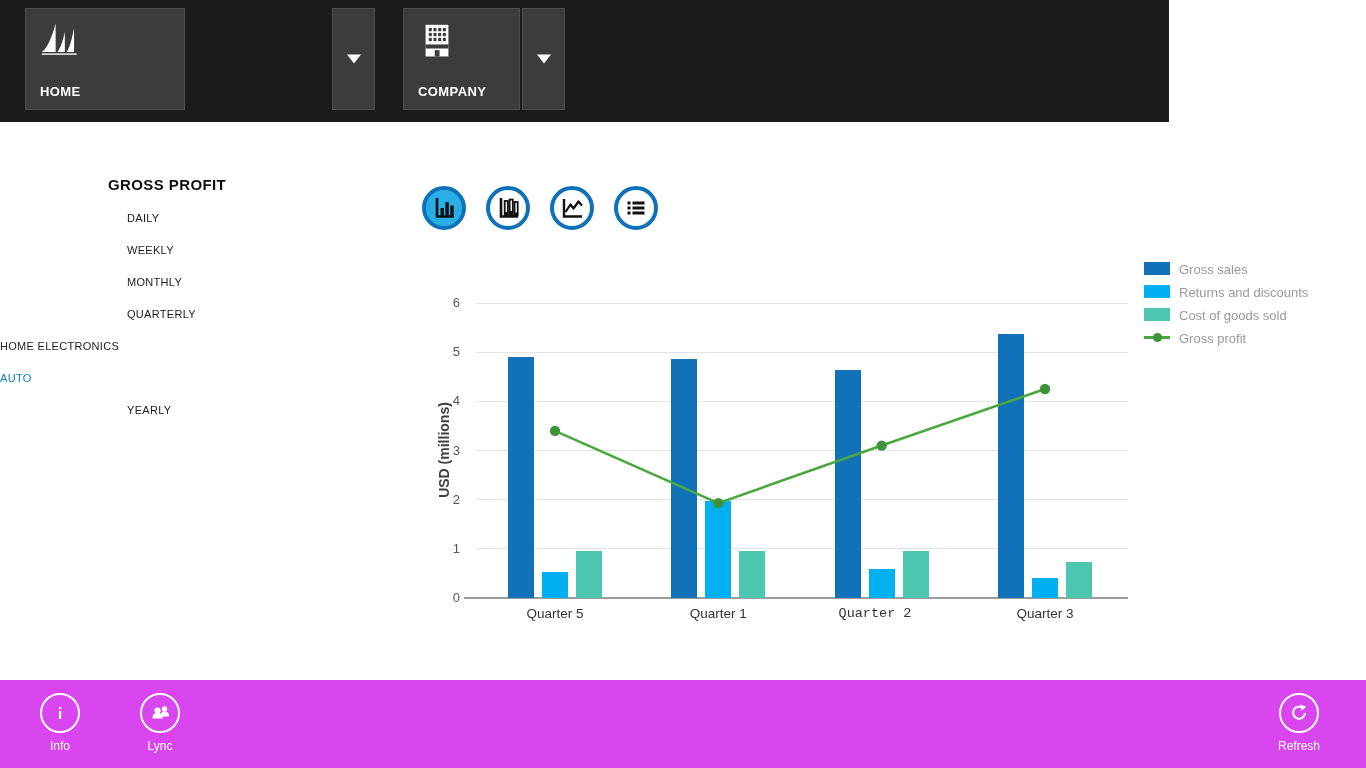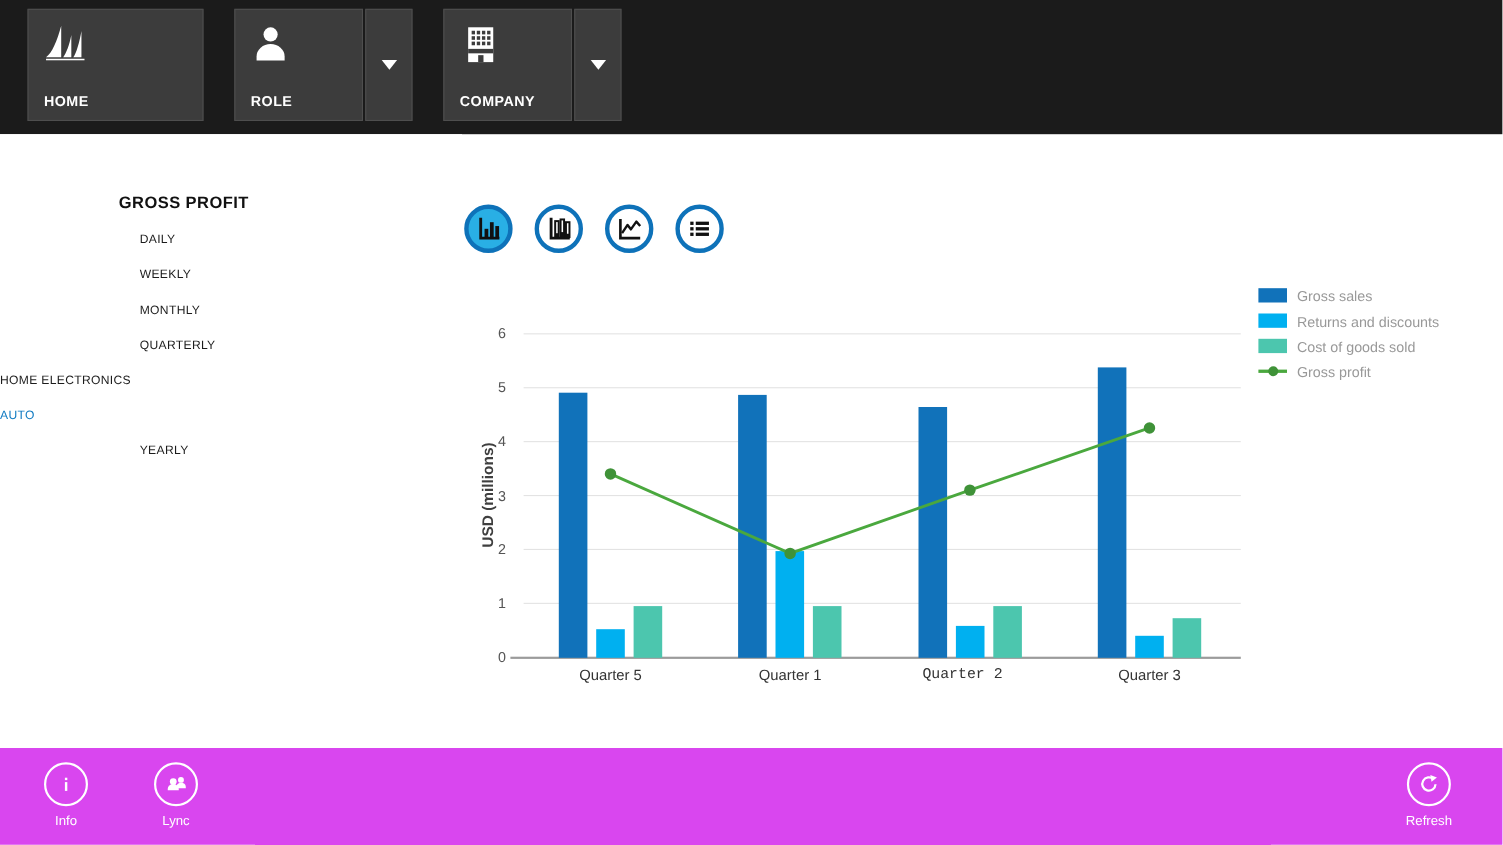--- a/index.html
+++ b/index.html
@@ -1,21 +1,21 @@
 <!DOCTYPE html>
 <html><head>
 <meta charset="utf-8">
 <style>
   * { margin:0; padding:0; box-sizing:border-box; }
   html,body { width:1366px; height:768px; overflow:hidden; }
   body { font-family:"Liberation Sans", sans-serif; background:#fff; }
   .screen { position:relative; width:1366px; height:768px; background:#fff; }
 
   
-  .top-bar { position:absolute; top:0; left:0; width:1366px; height:122px; background:#1b1b1b; }
+  .top-bar { position:absolute; top:0; left:0; width:1169px; height:122px; background:#1b1b1b; }
   .tile { position:absolute; top:8px; height:102px; background:#3c3c3c; border:1px solid #4e4e4e; }
   .tile-home { left:25px; width:160px; }
   .tile-role-main { left:213px; width:117px; }
   .tile-role-drop { left:332px; width:43px; }
   .tile-company-main { left:403px; width:117px; }
   .tile-company-drop { left:522px; width:43px; }
   .tile-icon { position:absolute; top:12px; left:14px; }
   .tile-label { position:absolute; left:14px; bottom:10px; color:#fff; font-size:13px; font-weight:bold; letter-spacing:0.4px; }
   .tile-drop { cursor:pointer; }
   .drop-arrow { position:absolute; top:50%; left:50%; transform:translate(-50%,-50%); width:0; height:0;
@@ -78,29 +78,20 @@
         <svg width="46" height="40" viewBox="0 0 50 42">
           <path d="M17 2 L17 33 L2 33 C8 29 13 17 17 2 Z" fill="#fff"></path>
           <path d="M27 11 L27 33 L19 33 C22 29 25 21 27 11 Z" fill="#fff"></path>
           <path d="M37 7 L37 33 L29 33 C32 29 35 18 37 7 Z" fill="#fff"></path>
           <rect x="2" y="34.5" width="38" height="1.5" fill="#fff"></rect>
         </svg>
       </span>
       <span class="tile-label">HOME</span>
     </div>
 
-    <div class="tile tile-role-main">
-      <span class="tile-icon">
-        <svg width="36" height="38" viewBox="0 0 24 24">
-          <circle cx="12" cy="6.2" r="4.3" fill="#fff"></circle>
-          <path d="M3.5 22 v-2.5 a8.5 7.5 0 0 1 17 0 V22 Z" fill="#fff"></path>
-        </svg>
-      </span>
-      <span class="tile-label">ROLE</span>
-    </div>
     <div class="tile tile-role-drop tile-drop">
       <span class="drop-arrow"></span>
     </div>
 
     <div class="tile tile-company-main">
       <span class="tile-icon">
         <svg width="38" height="38" viewBox="0 0 30 30">
           <rect x="6" y="3" width="18" height="25" fill="#fff"></rect>
           <g fill="#3c3c3c">
             <rect x="8.5" y="5.5" width="2.4" height="2.6"></rect>

